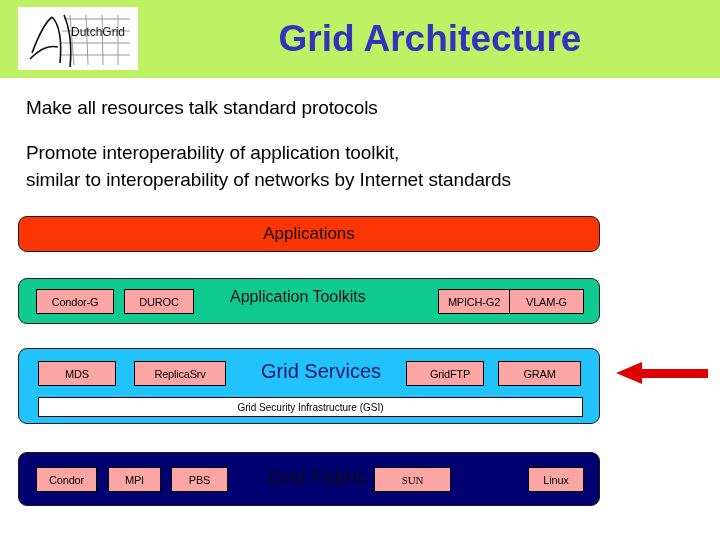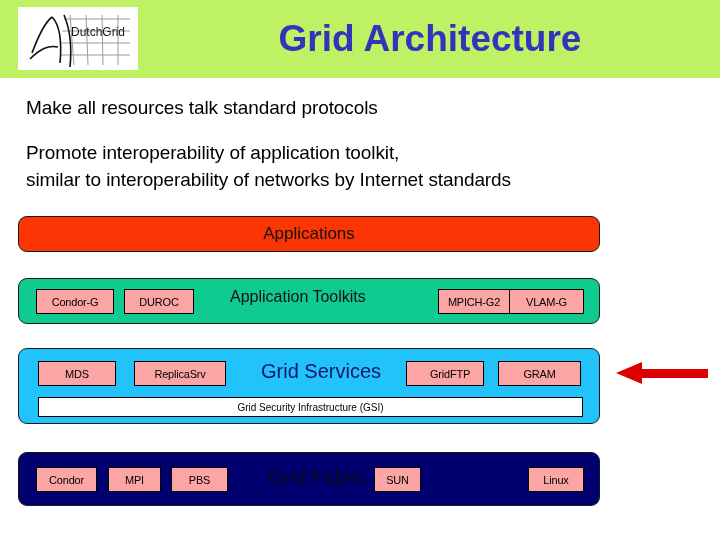--- a/index.html
+++ b/index.html
@@ -220,21 +220,21 @@
   <div class="chip" style="left:387px; top:12px; width:78px; height:25px;padding-left:10px;">GridFTP</div>
   <div class="chip" style="left:479px; top:12px; width:83px; height:25px;">GRAM</div>
   <div id="gsi-bar">Grid Security Infrastructure (GSI)</div>
 </div>
 
 <div class="bar" id="bar-fabric">
   <div class="chip" style="left:17px; top:14px; width:61px; height:25px;">Condor</div>
   <div class="chip" style="left:89px; top:14px; width:53px; height:25px;">MPI</div>
   <div class="chip" style="left:152px; top:14px; width:57px; height:25px;">PBS</div>
   <div class="bar-title" id="fabric-title">Grid Fabric</div>
-  <div class="chip" style="left:355px; top:14px; width:47px; height:25px;">SUN</div>
+  <div class="chip" style="left:355px; top:14px; width:77px; height:25px;font-family:Liberation Serif, serif;">SUN</div>
   <div class="chip" style="left:509px; top:14px; width:56px; height:25px;">Linux</div>
 </div>
 
 <div id="red-arrow">
   <svg width="92" height="26" viewBox="0 0 92 26">
     <polygon points="0,13 26,2 26,9 92,9 92,18 26,18 26,24" fill="#dd0000"></polygon>
   </svg>
 </div>
 
 </body></html>

